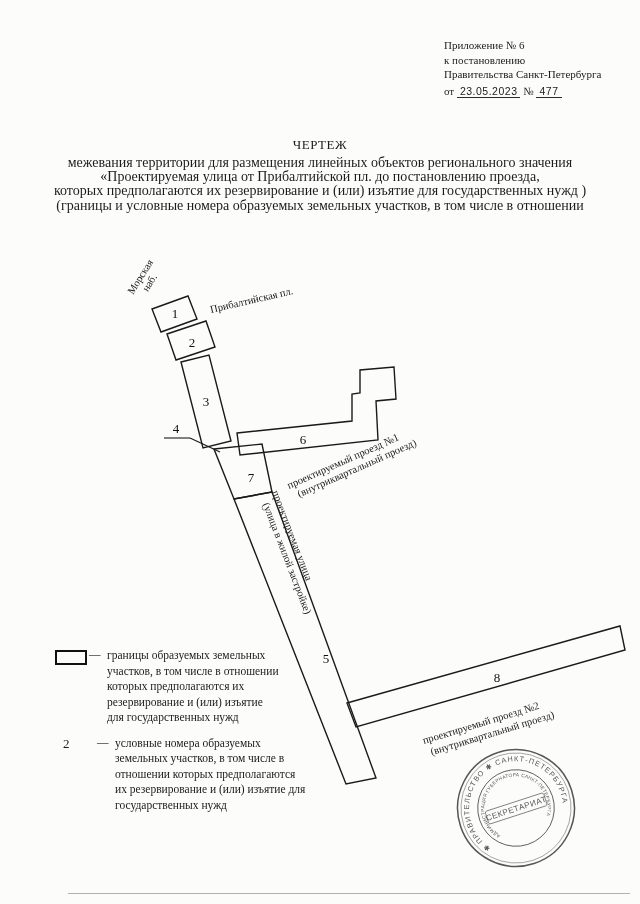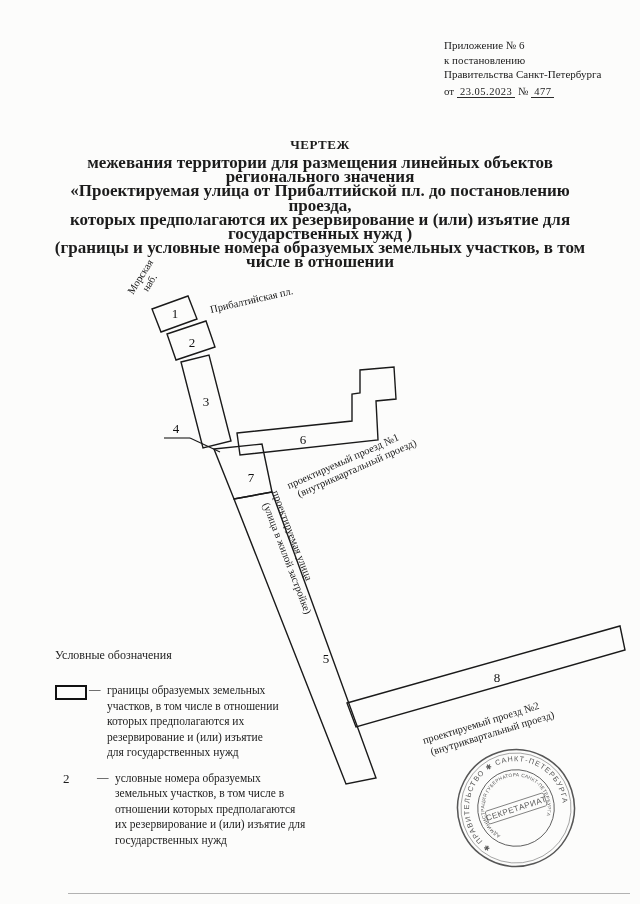--- a/index.html
+++ b/index.html
@@ -17,37 +17,37 @@
     position: absolute;
     left: 428px;
     top: 38px;
     font-size: 11px;
     line-height: 14.5px;
     white-space: nowrap;
     margin-left: 16px;
   }
   .header-line4 { margin-top: 2px; }
   .stamped {
-    font-family: Liberation Serif, serif;
+    font-family: Liberation Sans, sans-serif;
     font-size: 10.5px;
     letter-spacing: 0.5px;
     border-bottom: 1px solid #2a2a2a;
     padding: 0 3px;
   }
   
   .title-block {
     position: absolute;
     left: 40px;
     top: 137px;
     width: 560px;
     text-align: center;
-    font-weight: bold;
+    font-weight: normal;
   }
   .title-main { font-size: 13px; letter-spacing: 0.5px; margin-bottom: 3px; }
-  .title-line { font-size: 17px; line-height: 14.2px; }
+  .title-line { font-size: 14px; line-height: 14.2px; }
   
   .drawing {
     position: absolute;
     left: 0; top: 0;
     width: 640px; height: 904px;
     z-index: 1;
   }
   .parcel { fill: none; stroke: #1a1a1a; stroke-width: 1.4; stroke-linejoin: miter; }
   .thinline { stroke: #1a1a1a; stroke-width: 1.1; }
   .parcel-num { font-family: "Liberation Serif", serif; font-size: 13px; fill: #111; text-anchor: middle; }
@@ -158,21 +158,20 @@
       <text class="street-label" x="0" y="0">проектируемая улица</text>
       <text class="street-label" x="8" y="13">(улица в жилой застройке)</text>
     </g>
     <g transform="translate(424,744) rotate(-17)">
       <text class="street-label" x="0" y="0">проектируемый проезд №2</text>
       <text class="street-label" x="4" y="13">(внутриквартальный проезд)</text>
     </g>
   </svg>
 
   <div class="legend">
-    <div class="legend-title">Условные обозначения</div>
 
     <div class="legend-item">
       <div class="legend-symbol-col">
         <div class="legend-symbol-rect"></div>
       </div>
       <div class="legend-dash">—</div>
       <div class="legend-text">границы образуемых земельных
 участков, в том числе в отношении
 которых предполагаются их
 резервирование и (или) изъятие

